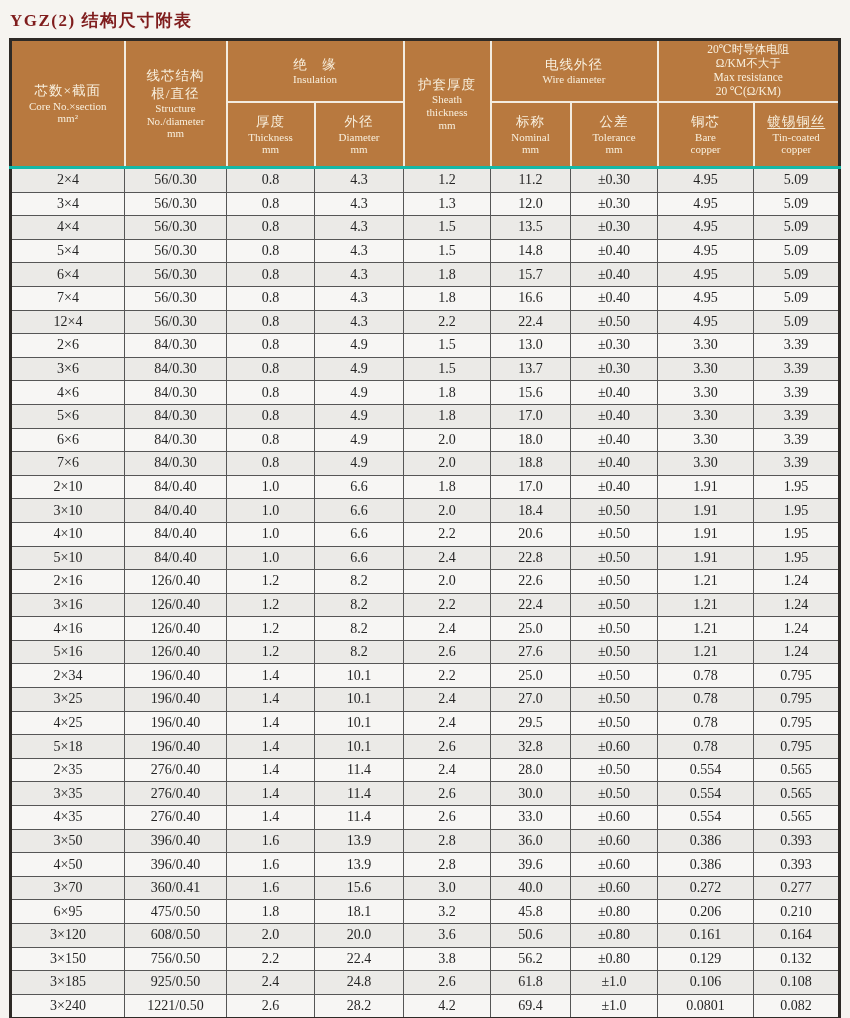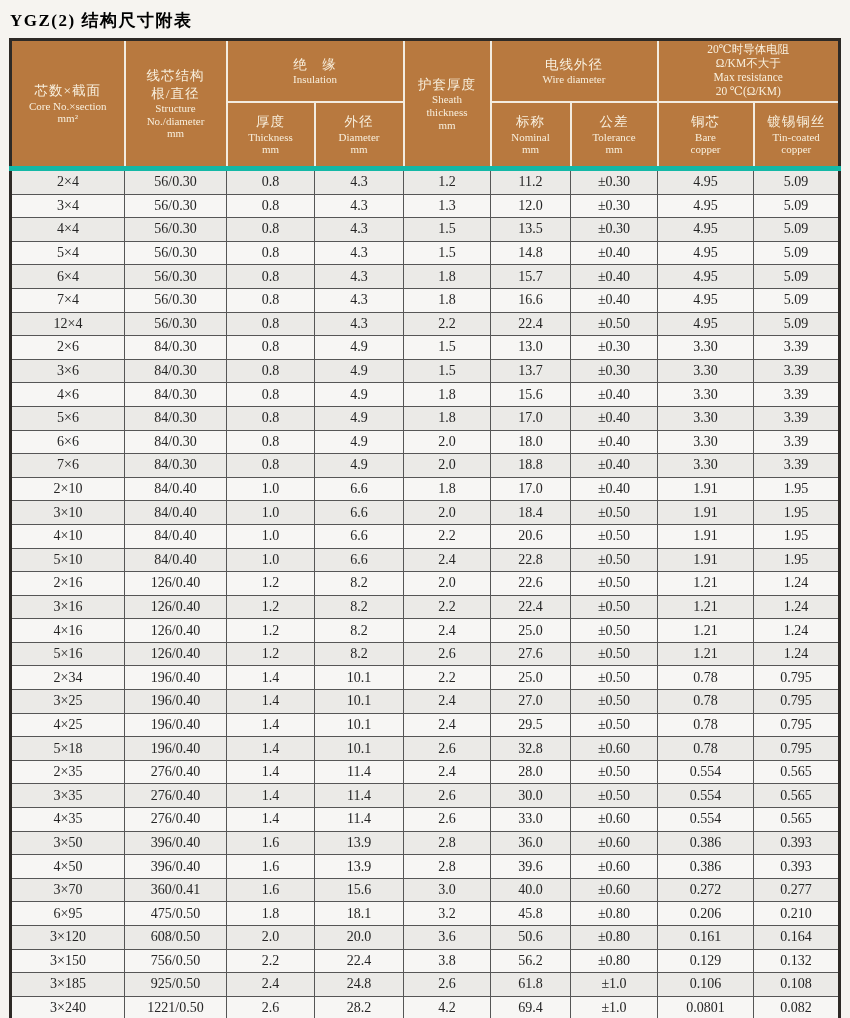--- a/index.html
+++ b/index.html
@@ -8,21 +8,21 @@
     background:#f6f4f0;
     font-family:"Liberation Serif","DejaVu Serif",serif;
     color:#1c1c1c;
     overflow:hidden;
   }
   .page-title{
     padding:9px 0 6px 10px;
     font-size:17px;
     font-weight:bold;
     letter-spacing:1.5px;
-    color:#000000;
+    color:#7f1d1d;
   }
   table.spec{
     border-collapse:collapse;
     table-layout:fixed;
     margin-left:9px;
     border:3px solid #2e2a26;
   }
   
   thead th{
     background:#b8793f;
@@ -30,34 +30,34 @@
     border:2px solid #f3ece0;
     font-weight:normal;
     vertical-align:middle;
     padding:1px 0;
   }
   thead tr.h1 th{height:58px;}
   thead tr.h2 th{height:61px;}
   .cn{font-size:13.5px;line-height:1.3;letter-spacing:1px;}
   .en{font-size:11px;line-height:1.15;letter-spacing:0;}
   .res-l{font-size:11.5px;line-height:1.2;}
-  .u{text-underline-offset:2px;}
+  .u{text-decoration:underline;text-underline-offset:2px;}
   
   tbody td{
     height:22.6px;
     text-align:center;
     vertical-align:middle;
     font-size:14px;
     border:1px solid #565656;
     padding:0;
     color:#252525;
   }
   tbody tr:nth-child(odd) td{background:#ebeae7;}
   tbody tr:nth-child(even) td{background:#f7f6f4;}
-  tbody tr:first-child td{border-top:5px solid #14b8a6;}
+  tbody tr:first-child td{border-top:3px solid #14b8a6;}
   th,td{overflow:hidden;}
 </style>
 </head>
 <body>
 
 <div class="page-title">YGZ(2) 结构尺寸附表</div>
 
 <table class="spec">
   <colgroup>
     <col style="width:114px">

